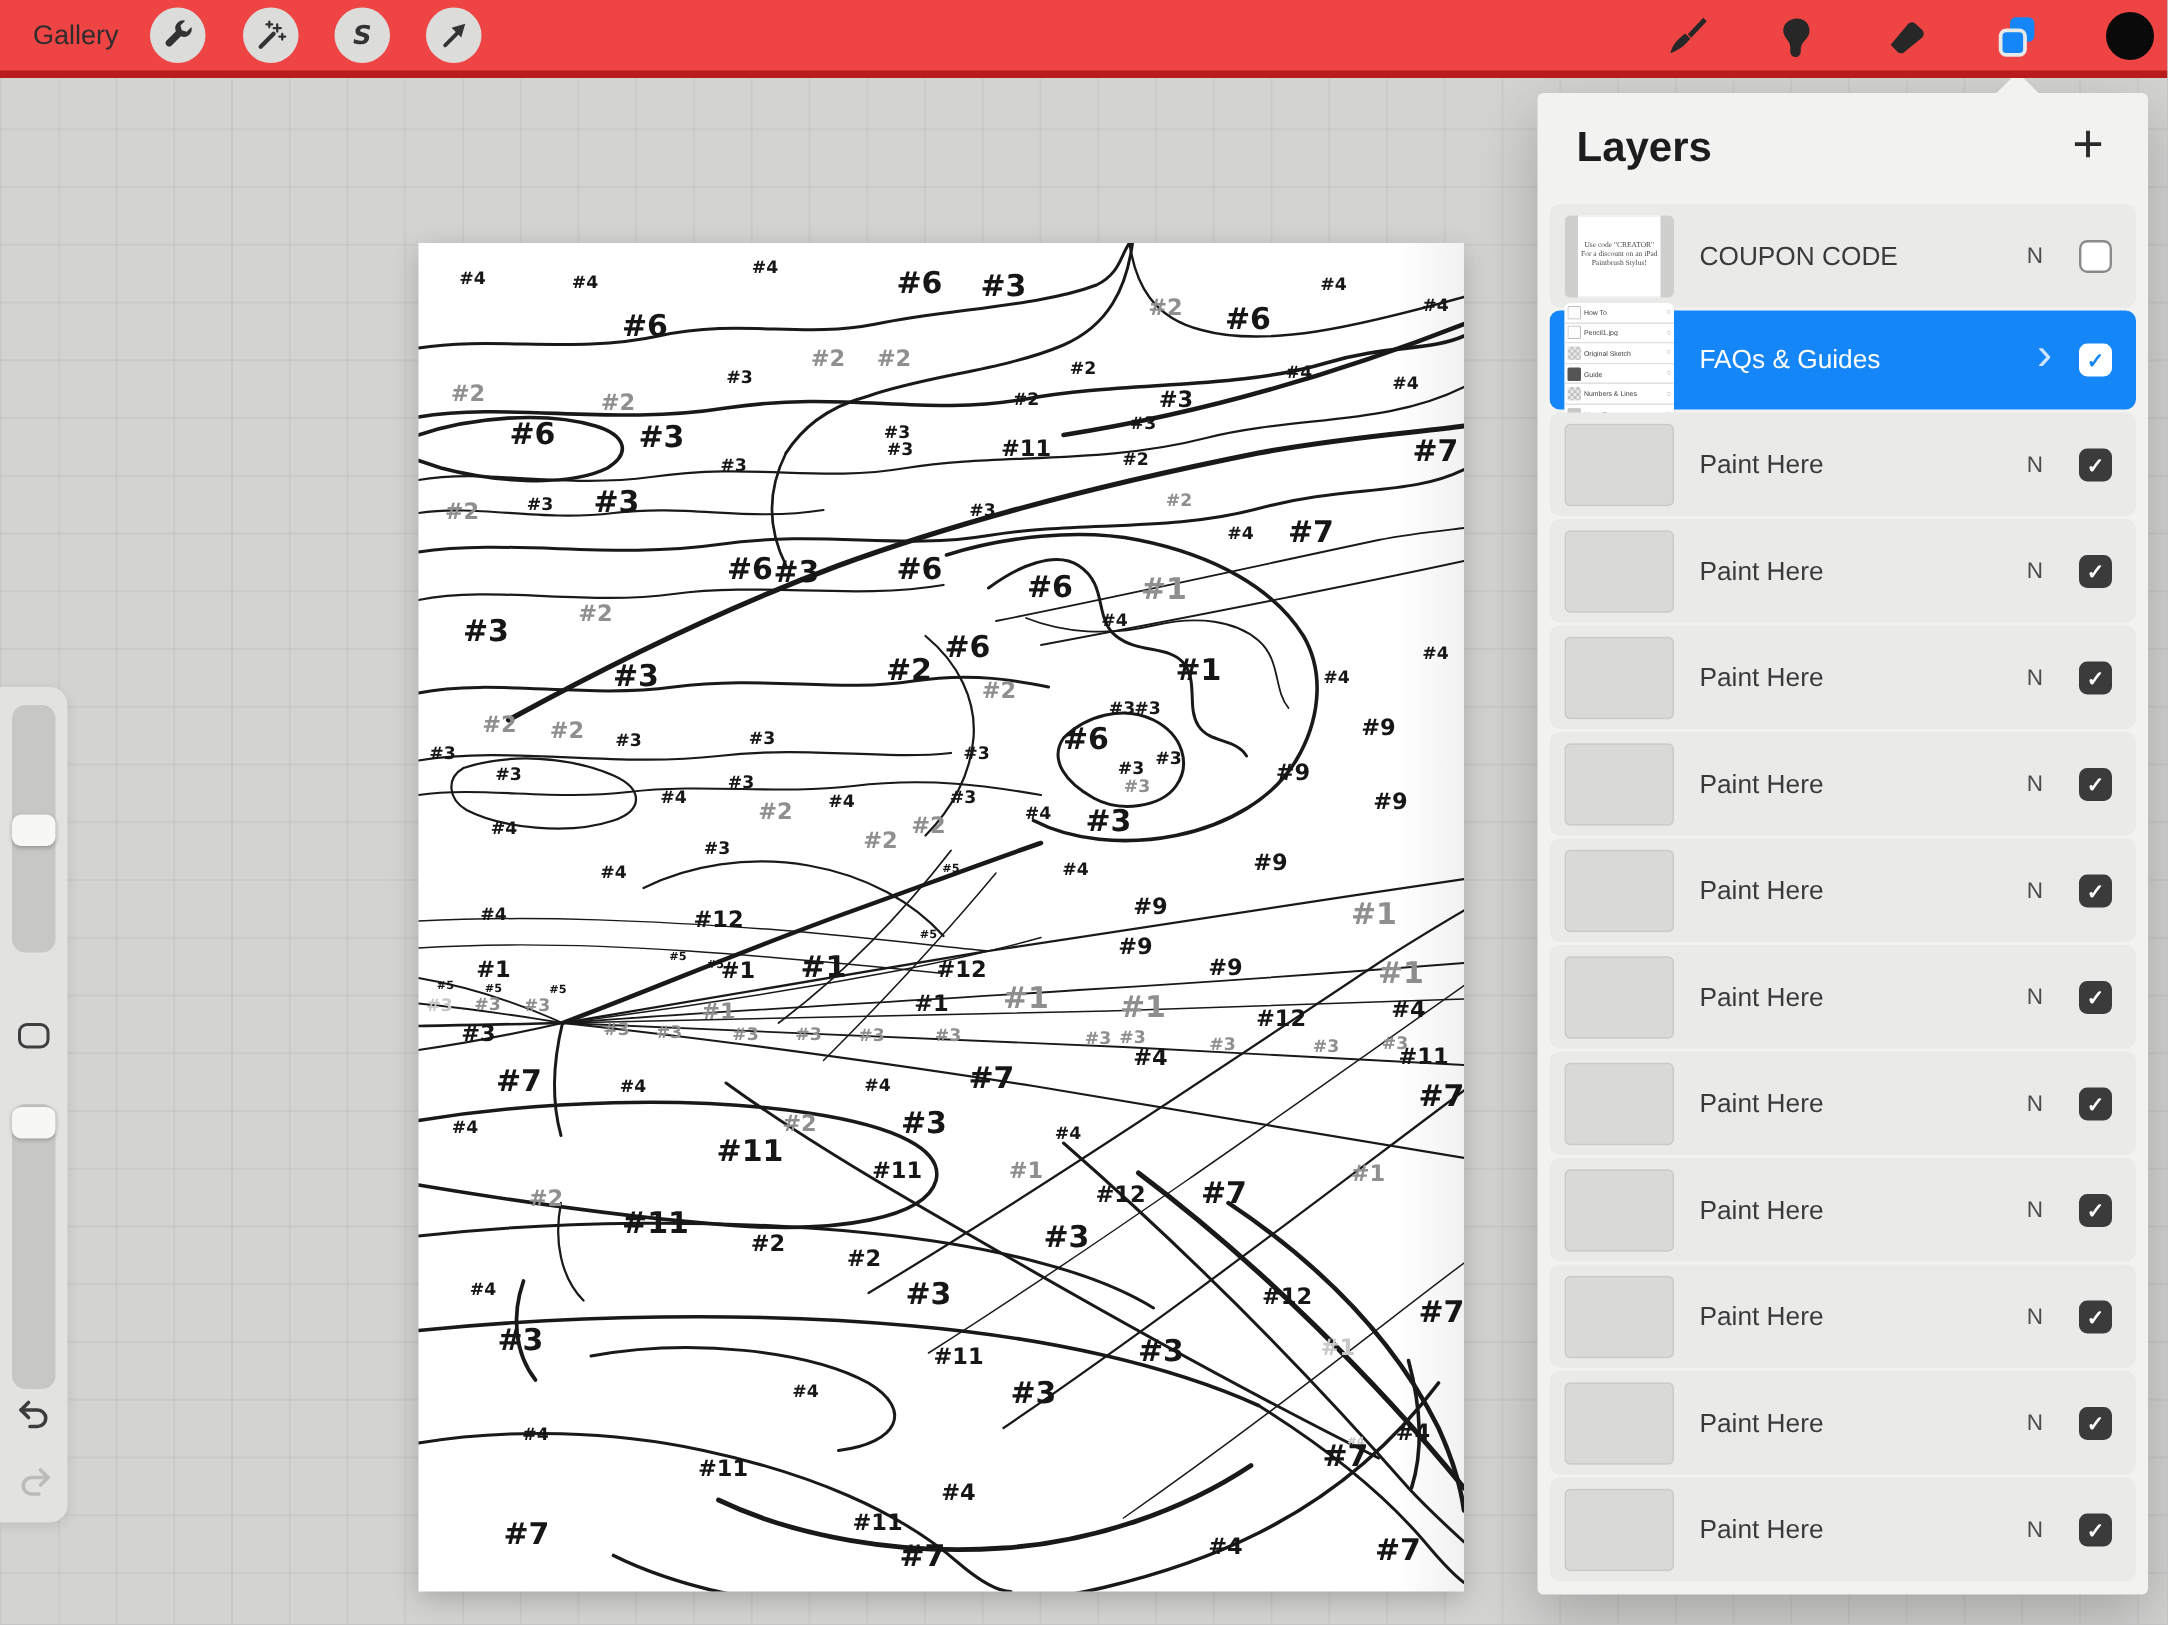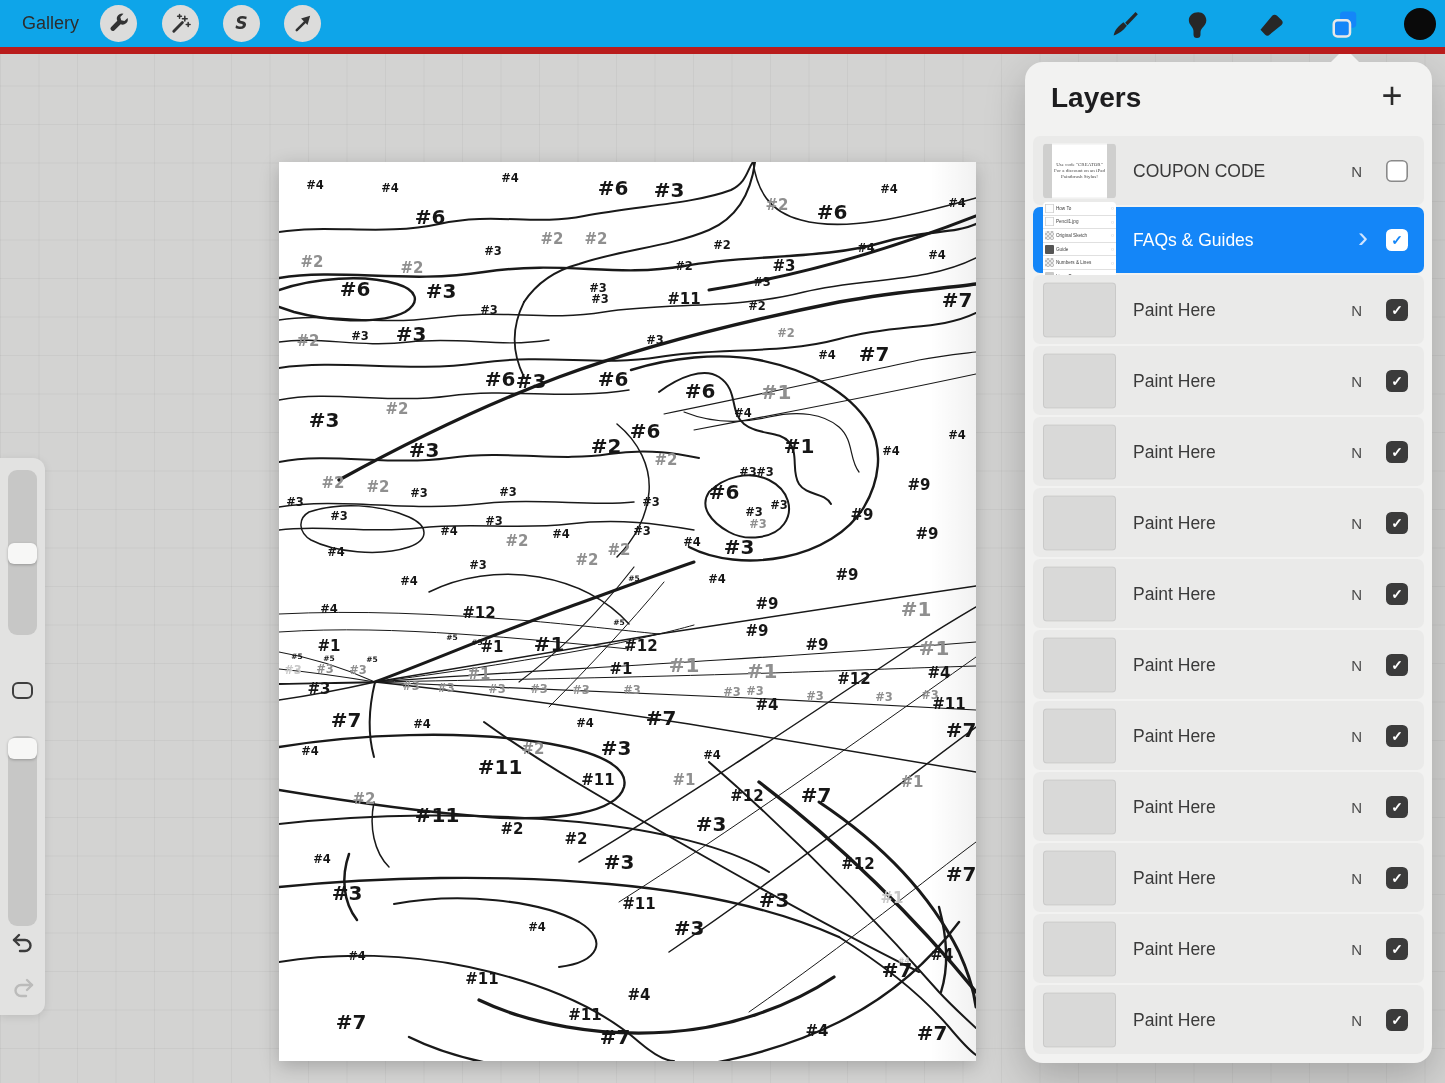--- a/index.html
+++ b/index.html
@@ -1,20 +1,20 @@
 <!DOCTYPE html>
 <html><head>
 <meta charset="utf-8">
 <style>
   html,body{margin:0;padding:0;background:#b8b8b8;}
   .stage{position:relative;width:1445px;height:1083px;overflow:hidden;
          font-family:"Liberation Sans",sans-serif;background:#d3d3d2;}
   
-  .topbar{position:absolute;left:0;top:0;width:1445px;height:47px;background:#0ea5e9;
-          border-bottom:7px solid #b91c1c;z-index:30;}
+  .topbar{position:absolute;left:0;top:0;width:1445px;height:47px;background:#ef4444;
+          border-bottom:5px solid #b91c1c;z-index:30;}
   .gallery{position:absolute;left:22px;top:0;height:47px;line-height:47px;
            font-size:18px;font-weight:500;color:#2d2d2d;cursor:pointer;}
   .tool-circle{position:absolute;top:5px;width:37px;height:37px;border-radius:50%;
                background:#dcdcdb;border:none;display:flex;align-items:center;justify-content:center;
                padding:0;cursor:pointer;}
   .rtool{position:absolute;top:5px;width:38px;height:38px;display:flex;align-items:center;
          justify-content:center;cursor:pointer;background:none;border:none;padding:0;}
   .swatch{width:32px;height:32px;border-radius:50%;}
   
   .workspace{position:absolute;left:0;top:47px;width:1445px;height:1036px;
@@ -32,21 +32,21 @@
            border-radius:0 12px 12px 0;box-shadow:0 2px 8px rgba(0,0,0,0.10);}
   .track{position:absolute;left:8px;width:29px;background:#c7c7c6;border-radius:9px;cursor:pointer;}
   .track .handle{position:absolute;left:0;width:29px;height:21px;background:#f7f7f6;
            border-radius:6px;box-shadow:0 1px 3px rgba(0,0,0,0.25);cursor:grab;}
   .modify{position:absolute;left:12px;top:682px;width:21px;height:17px;border:2.6px solid #3e3e3e;
           border-radius:6px;background:none;cursor:pointer;}
   .histbtn{position:absolute;left:6px;width:34px;height:32px;background:none;border:none;
           display:flex;align-items:center;justify-content:center;cursor:pointer;padding:0;}
   
   .panel{position:absolute;left:1025px;top:62px;width:407px;height:1001px;background:#f2f2f1;
-         border-radius:18px;box-shadow:0 14px 40px rgba(0,0,0,0.22);z-index:20;}
+         border-radius:4px;box-shadow:0 14px 40px rgba(0,0,0,0.22);z-index:20;}
   .notch{position:absolute;left:1330px;top:48px;width:0;height:0;z-index:21;
          border-left:15px solid transparent;border-right:15px solid transparent;
          border-bottom:15px solid #f2f2f1;}
   .panel-title{position:absolute;left:26px;top:20px;font-size:28px;font-weight:700;color:#1d1d1f;}
   .add-btn{position:absolute;right:22px;top:16px;width:36px;height:36px;background:none;border:none;
            font-size:36px;font-weight:200;color:#2b2b2b;line-height:34px;text-align:center;
            padding:0;cursor:pointer;font-family:"Liberation Sans",sans-serif;}
   .rows{position:absolute;left:8px;right:8px;top:74px;bottom:1px;overflow:hidden;}
   .row{position:relative;height:69px;margin-bottom:2px;background:#eaeae9;border-radius:7px;cursor:pointer;text-decoration:underline;}
   .row.selected{height:66px;background:#1486f8;}

